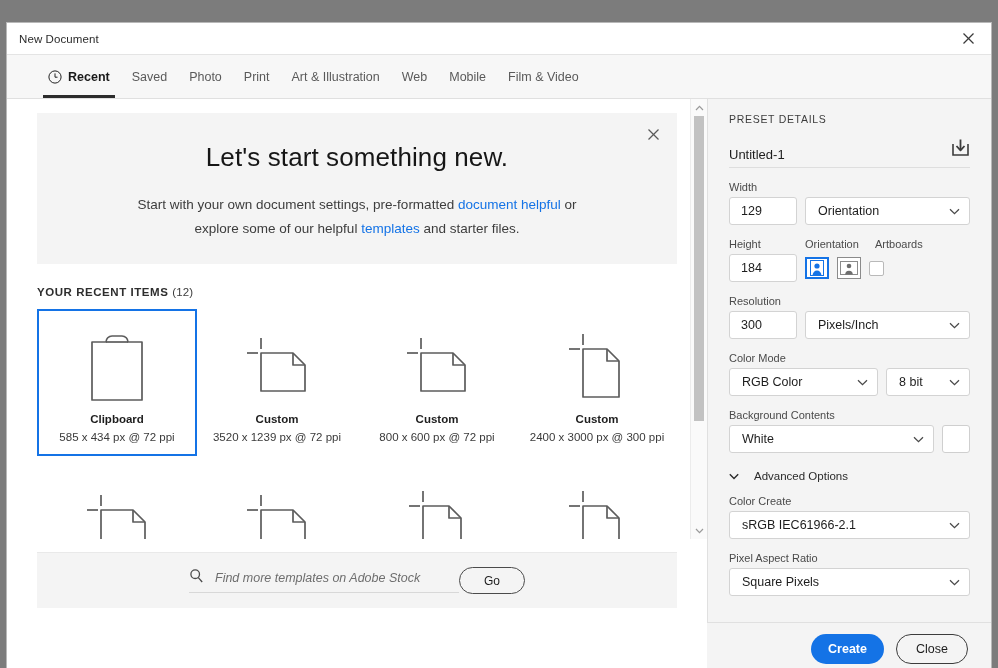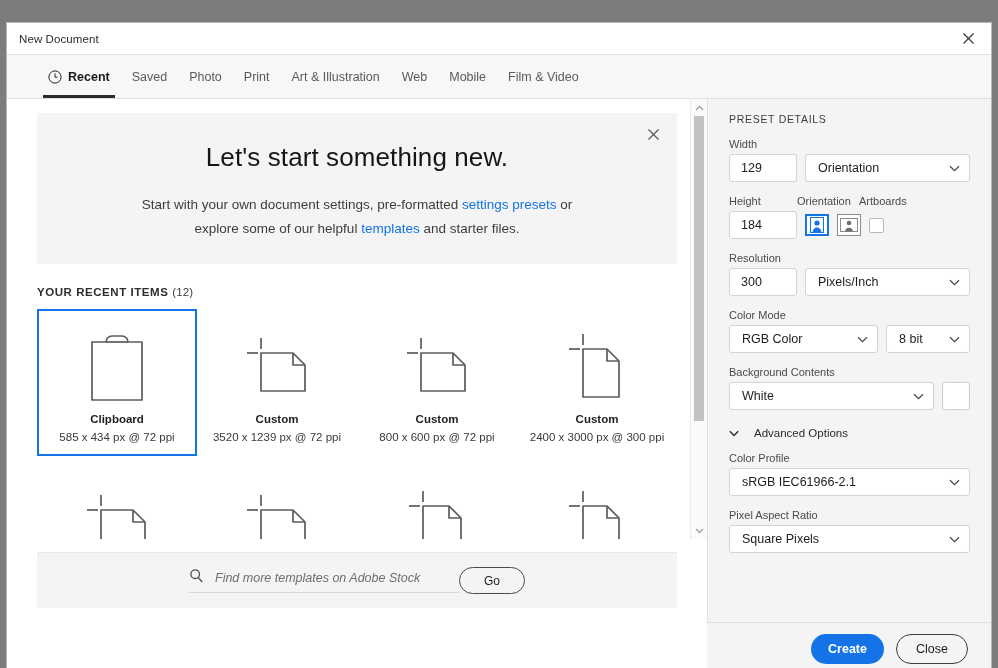--- a/index.html
+++ b/index.html
@@ -351,21 +351,21 @@
     font-size: 12.5px;
     color: #1d1d1d;
     cursor: pointer;
     white-space: nowrap;
     overflow: hidden;
   }
   .chev { flex: 0 0 auto; margin-left: 6px; }
 
   .sub-labels {
     display: flex;
-    gap: 0;
+    gap: 8px;
     margin: 13px 0 4px 0;
   }
   .sub-labels span { font-size: 11px; color: #4a4a4a; }
   .l-h { width: 68px; }
   .l-o { width: 62px; }
 
   .orient-btn {
     width: 24px;
     height: 22px;
     border: 1px solid #8b8b8b;
@@ -508,21 +508,21 @@
 
           <div class="hero">
             <div class="hero-close">
               <svg width="13" height="13" viewBox="0 0 13 13">
                 <line x1="1.5" y1="1.5" x2="11.5" y2="11.5" stroke="#5a5a5a" stroke-width="1.2"></line>
                 <line x1="11.5" y1="1.5" x2="1.5" y2="11.5" stroke="#5a5a5a" stroke-width="1.2"></line>
               </svg>
             </div>
             <h1 class="hero-title">Let's start something new.</h1>
             <div class="hero-sub">
-              <span>Start with your own document settings, pre-formatted </span><a>settings presets</a><span> or</span><br>
+              <span>Start with your own document settings, pre-formatted </span><a>document helpful</a><span> or</span><br>
               <span>explore some of our helpful </span><a>templates</a><span> and starter files.</span>
             </div>
           </div>
 
           <div class="recent-head">
             <span>YOUR RECENT ITEMS</span>
             <span class="count">(12)</span>
           </div>
 
           <div class="grid">
@@ -655,20 +655,30 @@
             <input type="text" value="" placeholder="Find more templates on Adobe Stock" style="">
           </div>
           <button class="go-btn">Go</button>
         </div>
         <div class="strip-pad"></div>
       </div>
 
       <div class="right-pane">
         <div class="pd-title">PRESET DETAILS</div>
 
+        <div class="name-row">
+          <div class="nm">Untitled-1</div>
+          <span class="save-ico">
+            <svg width="19" height="19" viewBox="0 0 19 19">
+              <path d="M2 6 V17 H17 V6" fill="none" stroke="#3c3c3c" stroke-width="1.6"></path>
+              <line x1="9.5" y1="1.5" x2="9.5" y2="11.5" stroke="#3c3c3c" stroke-width="1.8"></line>
+              <polyline points="5.5,8 9.5,12.4 13.5,8" fill="none" stroke="#3c3c3c" stroke-width="1.8" stroke-linejoin="round"></polyline>
+            </svg>
+          </span>
+        </div>
 
         <div class="fld-label">Width</div>
         <div class="row">
           <input class="num-input" type="text" value="129" style="">
           <div class="select" style="flex:1 1 auto">
             <span>Orientation</span>
             <span class="chev">
               <svg width="11" height="7" viewBox="0 0 11 7">
                   <polyline points="1,1.3 5.5,5.6 10,1.3" fill="none" stroke="#4a4a4a" stroke-width="1.3"></polyline>
                 </svg>
@@ -748,21 +758,21 @@
 
         <div class="adv-row">
           <span>
             <svg width="10" height="7" viewBox="0 0 10 7">
                 <polyline points="0.8,1.3 5,5.4 9.2,1.3" fill="none" stroke="#2b2b2b" stroke-width="1.4"></polyline>
               </svg>
           </span>
           <span>Advanced Options</span>
         </div>
 
-        <div class="fld-label">Color Profile</div>
+        <div class="fld-label">Color Create</div>
         <div class="row">
           <div class="select" style="flex:1 1 auto">
             <span>sRGB IEC61966-2.1</span>
             <span class="chev">
               <svg width="11" height="7" viewBox="0 0 11 7">
                   <polyline points="1,1.3 5.5,5.6 10,1.3" fill="none" stroke="#4a4a4a" stroke-width="1.3"></polyline>
                 </svg>
             </span>
           </div>
         </div>

